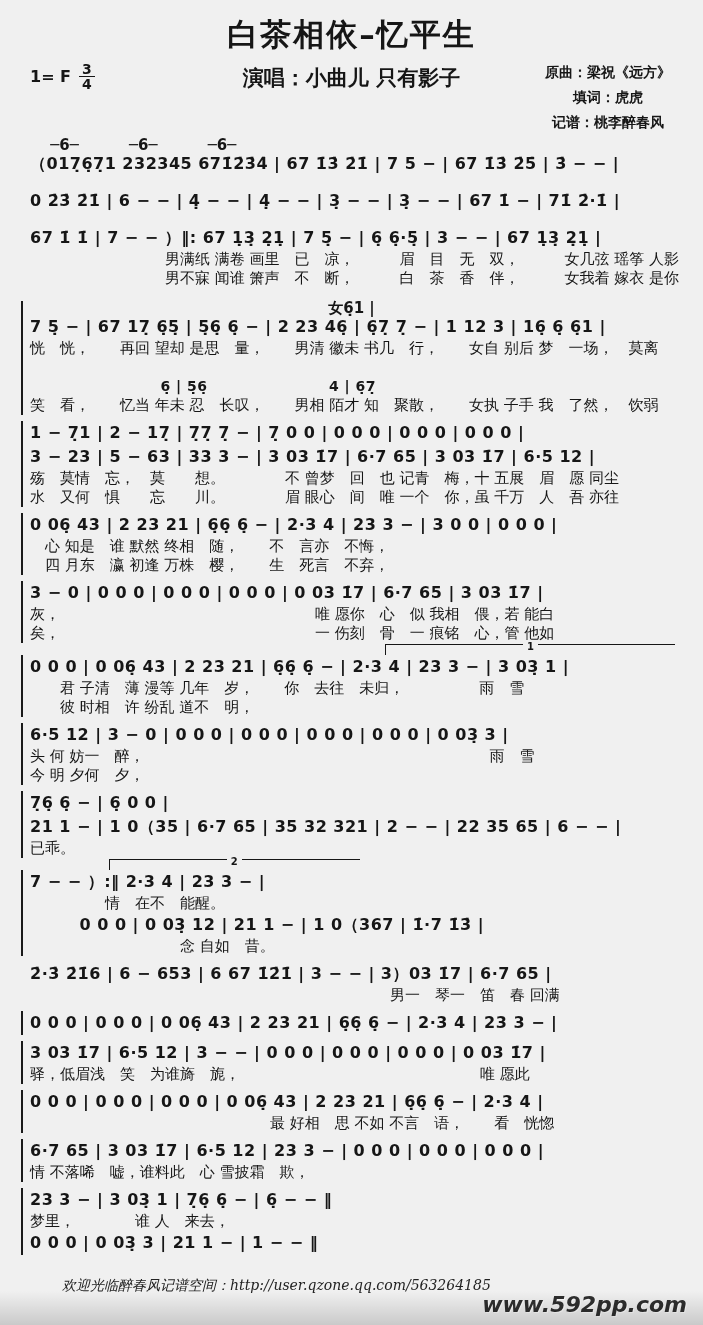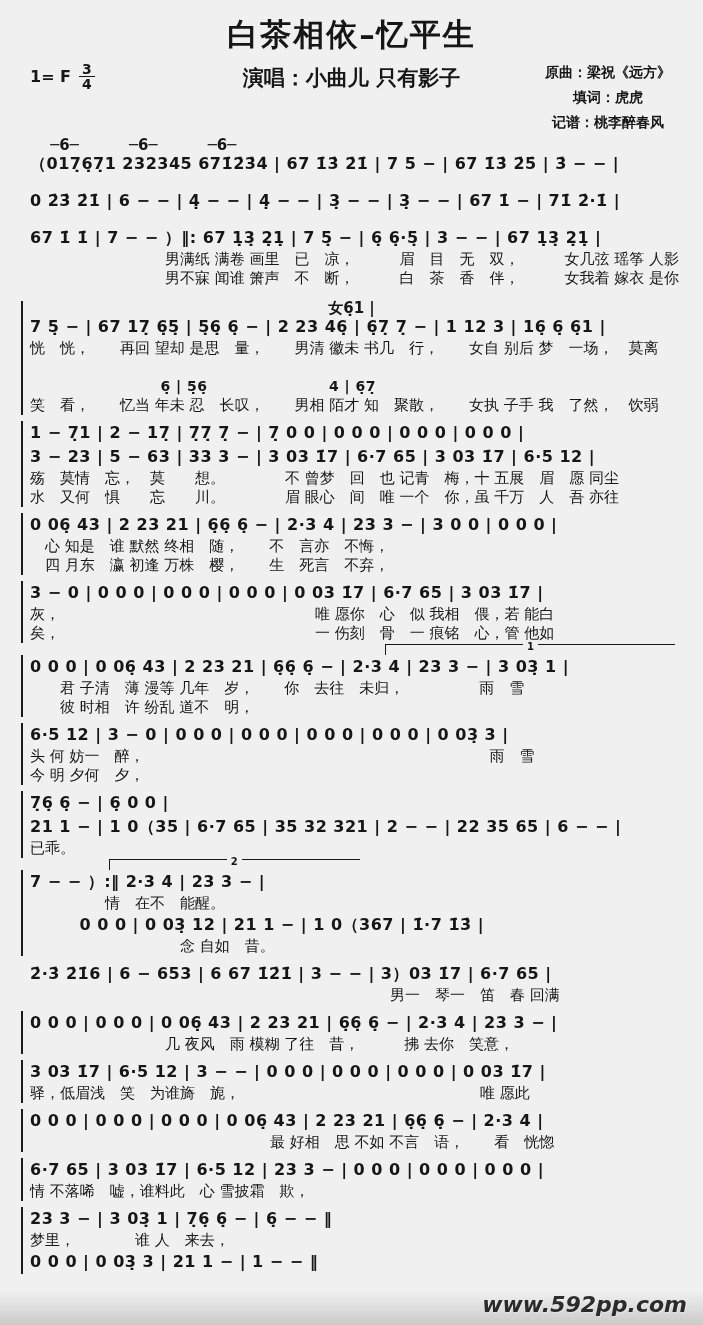--- a/index.html
+++ b/index.html
@@ -140,36 +140,36 @@
         <div class="row lyric">　　　　　情　在不　能醒。</div>
         <div class="row music">　　　0 0 0 | 0 03̣ 12 | 21 1 − | 1 0（367 | 1̇·7 1̇3̇ |</div>
         <div class="row lyric">　　　　　　　　　　念 自如　昔。</div>
       </div>
       <div class="system">
         <div class="row music">2̇·3̇ 2̇1̇6 | 6 − 653 | 6 67 1̇2̇1̇ | 3 − − | 3）03 1̇7 | 6·7 65 |</div>
         <div class="row lyric">　　　　　　　　　　　　　　　　　　　　　　　　男一　琴一　笛　春 回满</div>
       </div>
       <div class="system bracket">
         <div class="row music">0 0 0 | 0 0 0 | 0 06̣ 43 | 2 23 21 | 6̣6̣ 6̣ − | 2·3 4 | 23 3 − |</div>
-        <div class="row lyric">　　　　　　　　　几 夜风　雨 模糊 了往　昔，　　　拂 去你　笑意，</div>
       </div>
       <div class="system bracket">
         <div class="row music">3 03 1̇7 | 6·5 12 | 3 − − | 0 0 0 | 0 0 0 | 0 0 0 | 0 03 1̇7 |</div>
         <div class="row lyric">驿，低眉浅　笑　为谁旖　旎，　　　　　　　　　　　　　　　　唯 愿此</div>
       </div>
       <div class="system bracket">
         <div class="row music">0 0 0 | 0 0 0 | 0 0 0 | 0 06̣ 43 | 2 23 21 | 6̣6̣ 6̣ − | 2·3 4 |</div>
         <div class="row lyric">　　　　　　　　　　　　　　　　最 好相　思 不如 不言　语，　　看　恍惚</div>
       </div>
       <div class="system bracket">
         <div class="row music">6·7 65 | 3 03 1̇7 | 6·5 12 | 23 3 − | 0 0 0 | 0 0 0 | 0 0 0 |</div>
         <div class="row lyric">情 不落唏　嘘，谁料此　心 雪披霜　欺，</div>
       </div>
       <div class="system bracket">
         <div class="row music">23 3 − | 3 03̣ 1 | 7̣6̣ 6̣ − | 6̣ − − ‖</div>
         <div class="row lyric">梦里，　　　　谁 人　来去，</div>
         <div class="row music">0 0 0 | 0 03̣ 3 | 21 1 − | 1 − − ‖</div>
       </div>
     </div>
 
+  <div class="footer-note">欢迎光临醉春风记谱空间：http://user.qzone.qq.com/563264185</div>
   <div class="watermark">www.592pp.com</div>
   <div class="bottom-shade"></div>
 </div>
 
 </body></html>

